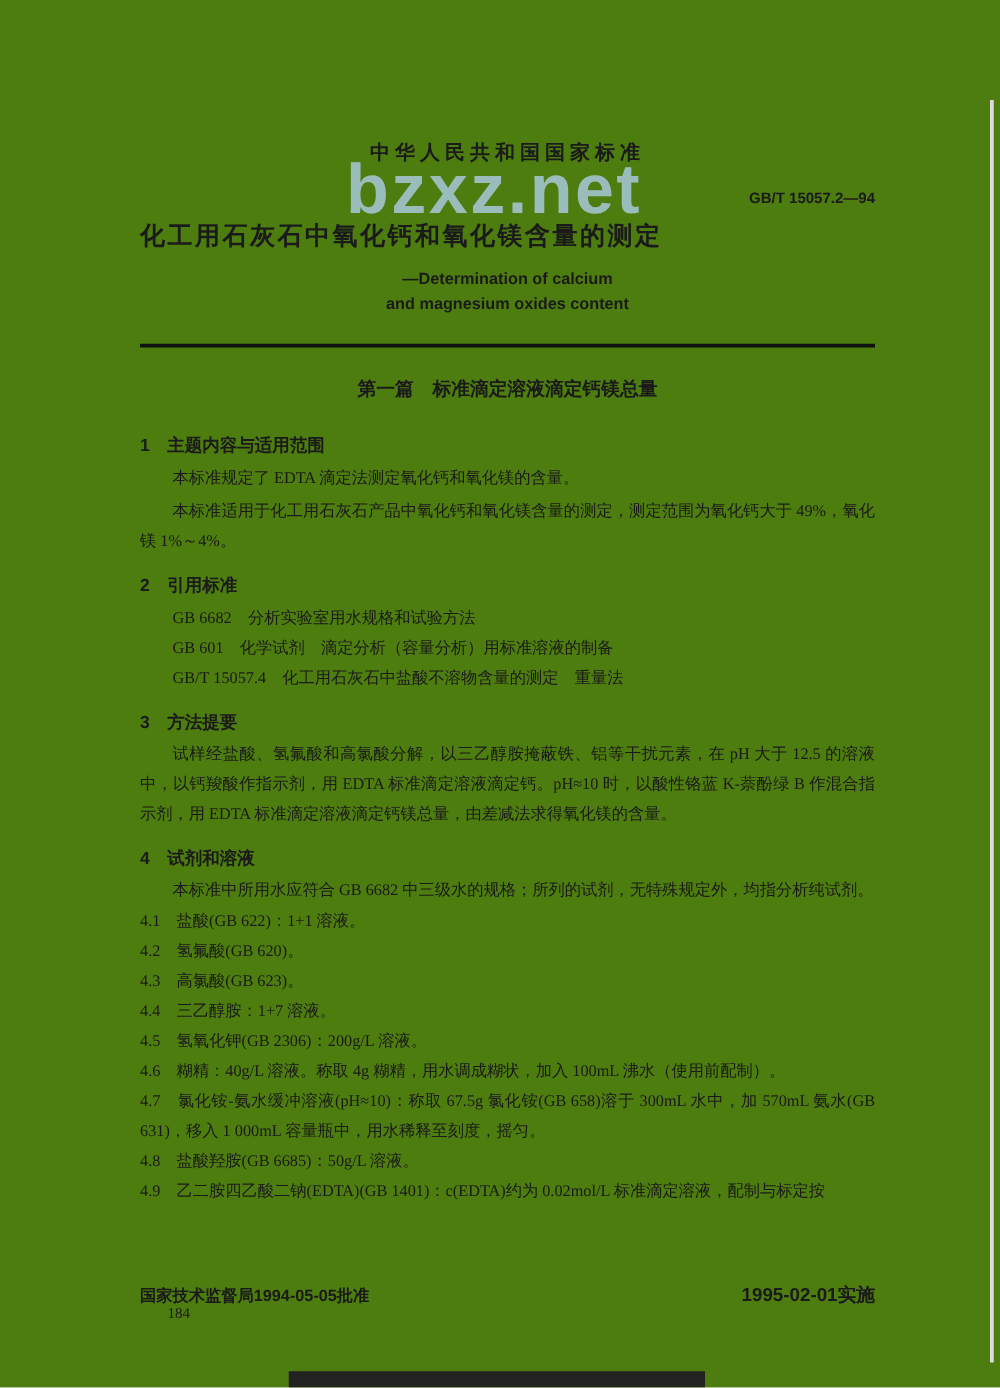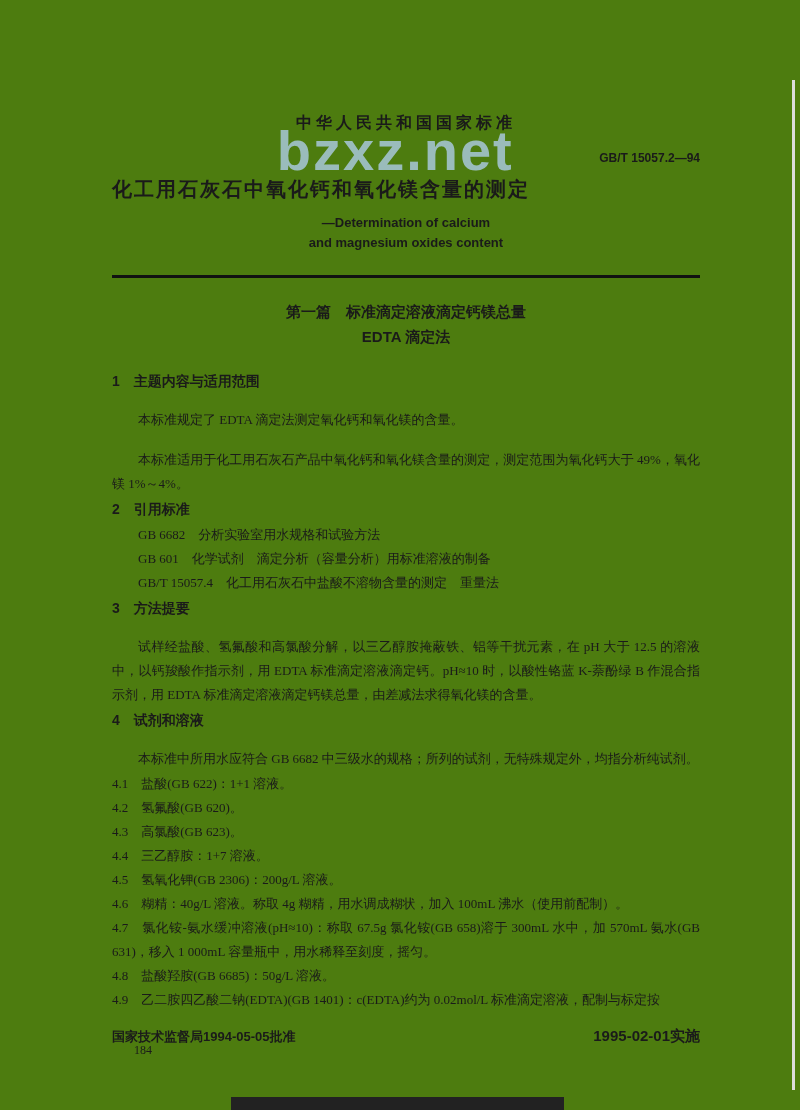--- a/index.html
+++ b/index.html
@@ -87,30 +87,30 @@
     line-height: 22px;
   }
   .part-title { margin-top: 23px; }
   .part-subtitle { margin-top: 3px; }
 
   .sec-heading {
     font-family: "Liberation Sans", sans-serif;
     font-weight: bold;
     font-size: 14px;
     line-height: 22px;
-    margin-top: 2px;
+    margin-top: 12px;
   }
   .sec-heading.first { margin-top: 22px; }
 
   .para {
     font-size: 13px;
     line-height: 24px;
     text-indent: 2em;
     text-align: justify;
-    margin-top: 16px;
+    margin-top: 3px;
   }
   .ref-line {
     font-size: 13px;
     line-height: 24px;
     padding-left: 2em;
   }
   .ref-block { margin-top: 3px; }
   .item {
     font-size: 13px;
     line-height: 24px;
@@ -173,21 +173,20 @@
     <div class="doc-title">化工用石灰石中氧化钙和氧化镁含量的测定</div>
 
     <div class="en-title">
       <div>—Determination of calcium</div>
       <div>and magnesium oxides content</div>
     </div>
 
     <div class="rule"></div>
 
     <div class="part-title">第一篇　标准滴定溶液滴定钙镁总量</div>
-    <div class="part-subtitle">EDTA 滴定法</div>
 
     <div class="sec-heading first">1　主题内容与适用范围</div>
     <div class="para">本标准规定了 EDTA 滴定法测定氧化钙和氧化镁的含量。</div>
     <div class="para">本标准适用于化工用石灰石产品中氧化钙和氧化镁含量的测定，测定范围为氧化钙大于 49%，氧化镁 1%～4%。</div>
 
     <div class="sec-heading">2　引用标准</div>
     <div class="ref-block">
       <div class="ref-line">GB 6682　分析实验室用水规格和试验方法</div>
       <div class="ref-line">GB 601　化学试剂　滴定分析（容量分析）用标准溶液的制备</div>
       <div class="ref-line">GB/T 15057.4　化工用石灰石中盐酸不溶物含量的测定　重量法</div>

